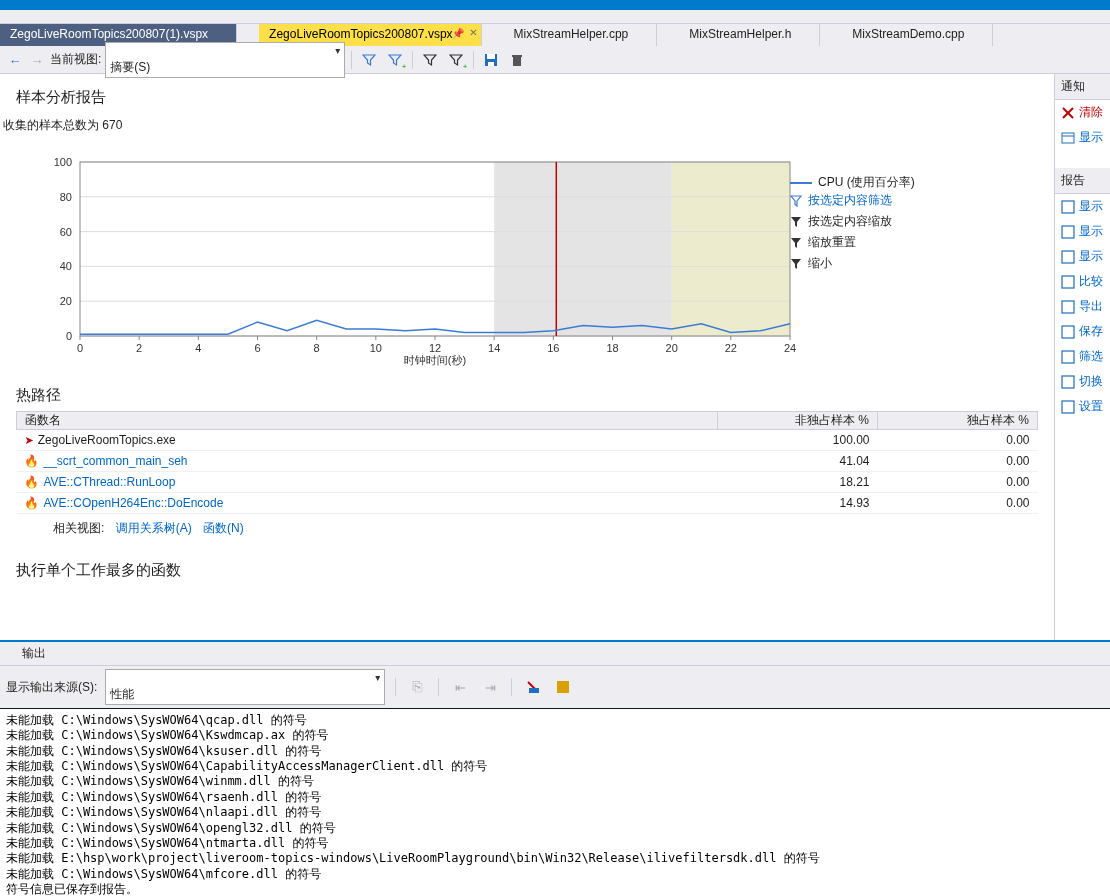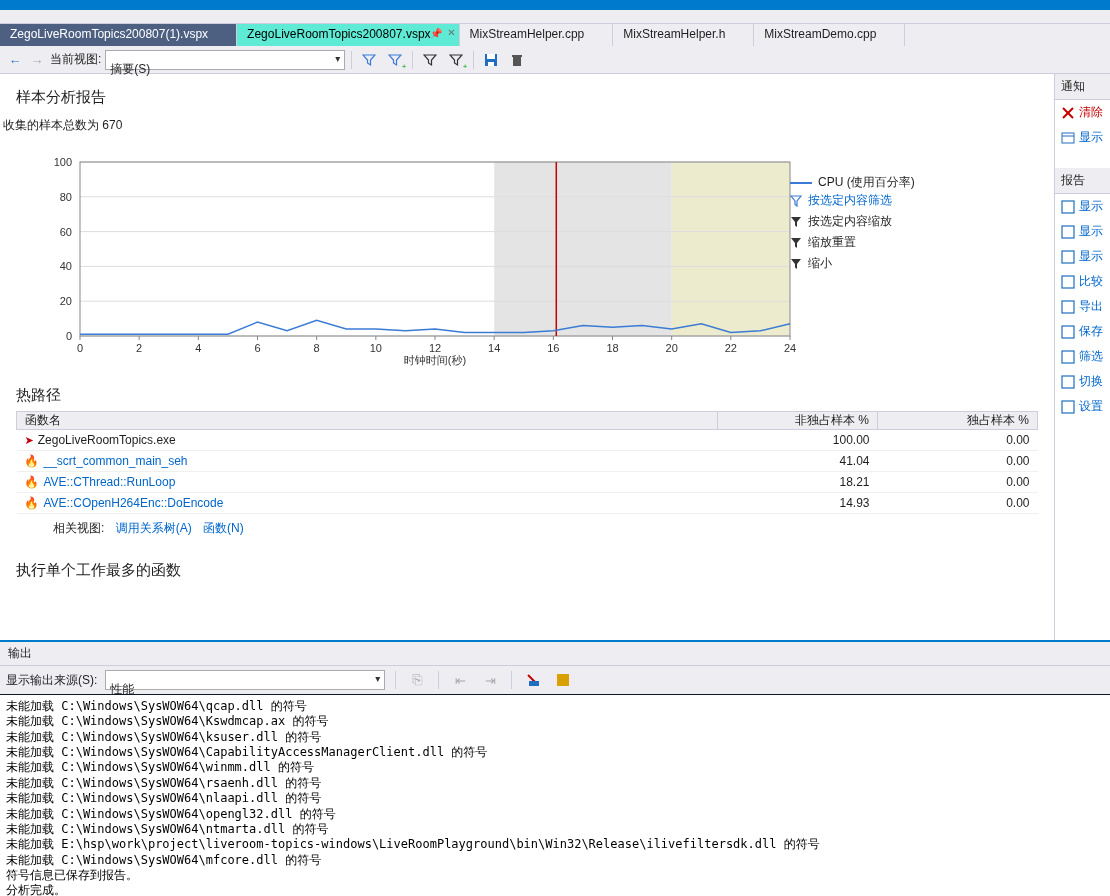--- a/index.html
+++ b/index.html
@@ -1,29 +1,29 @@
 <!DOCTYPE html>
 <html><head>
 <meta charset="utf-8">
 <style>
 * { box-sizing: border-box; margin: 0; padding: 0; }
 body { font-family: "Microsoft YaHei", "Segoe UI", sans-serif; font-size: 12px; background: #fff; color: #1e1e1e; overflow: hidden; }
 .root { width: 1110px; height: 896px; display: flex; flex-direction: column; }
 .topbar { height: 10px; background: #007acc; }
 .spacer-tab-row { height: 14px; background: #eeeef2; border-bottom: 1px solid #cccedb; display:flex; align-items:center; padding-left:100px; color:#5c5c5c; font-size:11px; }
-.tabs-row { display: flex; background: #eeeef2; height: 22px; align-items: stretch; }
+.tabs-row { display: flex; background: #eeeef2; height: 22px; align-items: stretch; gap: 22px; }
 .doc-tab { padding: 3px 28px 3px 10px; font-size: 12px; color: #1e1e1e; background: #eeeef2; border-right: 1px solid #cccedb; position: relative; cursor: pointer; }
-.doc-tab.active { background: #5eead4; color: #000; }
+.doc-tab.active { background: #fde047; color: #000; }
 .doc-tab.inactive-dark { background: #4d6082; color: #fff; }
 .doc-tab .pin { position:absolute; right:16px; top:4px; font-size:10px; color:#717171; }
 .doc-tab .close { position:absolute; right:3px; top:3px; font-size:10px; color:#717171; }
 .toolbar { display: flex; align-items: center; background: #eeeef2; height: 28px; padding: 2px 6px; gap: 4px; border-bottom: 1px solid #cccedb; }
 .nav-btn { width: 18px; height: 18px; display:inline-flex; align-items:center; justify-content:center; color:#1e6fbf; font-size:13px; cursor:pointer; }
 .tlabel { color: #1e1e1e; }
-.combo { height: 20px; border: 1px solid #ababab; background: #fff; padding: 10px 18px 1px 4px; min-width: 240px; position: relative; font-size:12px; }
+.combo { height: 36px; border: 1px solid #ababab; background: #fff; padding: 16px 18px 1px 4px; min-width: 240px; position: relative; font-size:12px; }
 .combo::after { content:"▾"; position:absolute; right:4px; top:2px; color:#333; font-size:10px; }
 .tbtn { width: 22px; height: 22px; display:inline-flex; align-items:center; justify-content:center; cursor:pointer; color:#444; font-size:13px; position:relative; }
 .tbtn .plus { position:absolute; bottom:0; right:0; font-size:8px; color:#0a0; }
 .sep { width:1px; height:18px; background:#cccedb; margin: 0 2px; }
 .main-row { display: flex; flex: 1; min-height: 0; }
 .report-area { flex: 1; background: #fff; overflow: auto; padding: 14px 0 0 0; }
 .side-panel { width: 56px; background: #fff; border-left: 1px solid #cccedb; font-size:12px; overflow:hidden; }
 .side-header { background:#eeeef2; padding:4px 6px; color:#1e1e1e; border-bottom:1px solid #cccedb; }
 .side-item { display:flex; align-items:center; gap:4px; padding:4px 6px; color:#0066cc; cursor:pointer; }
 .side-item.red { color:#c50000; }
@@ -44,21 +44,21 @@
 .table th.r { text-align:right; }
 .table td { padding:3px 8px; border-bottom:1px solid #f0f0f0; font-size:12px; }
 .table td.r { text-align:right; }
 .flame { color:#cc3b00; margin-right:4px; }
 .arrow-icon { color:#c50000; margin-right:4px; font-size:11px; }
 .fn-link { color:#0066cc; cursor:pointer; }
 .indent1 { padding-left: 26px; }
 .related { padding: 6px 16px; color:#1e1e1e;margin-left:37px; }
 .related a { color:#0066cc; margin-left:8px; cursor:pointer; }
 .output-panel { border-top: 2px solid #007acc; background:#fff; display:flex; flex-direction:column; height: 256px; }
-.output-head { background:#eeeef2; padding:3px 8px; color:#1e1e1e; border-bottom:1px solid #cccedb; }
+.output-head { background:#eeeef2; padding:3px 22px; color:#1e1e1e; border-bottom:1px solid #cccedb; }
 .output-toolbar { background:#eeeef2; padding:3px 6px; display:flex; align-items:center; gap:8px; border-bottom:1px solid #0f172a; }
 .output-body { flex:1; overflow:auto; padding:4px 6px; font-family: "NSimSun","SimSun", monospace; font-size:12px; color:#000; white-space:pre; line-height:1.28; }
 svg { display:block; }
 </style>
 </head>
 <body>
 
 <div class="root">
   <div class="topbar"></div>
   <div class="spacer-tab-row"></div>

